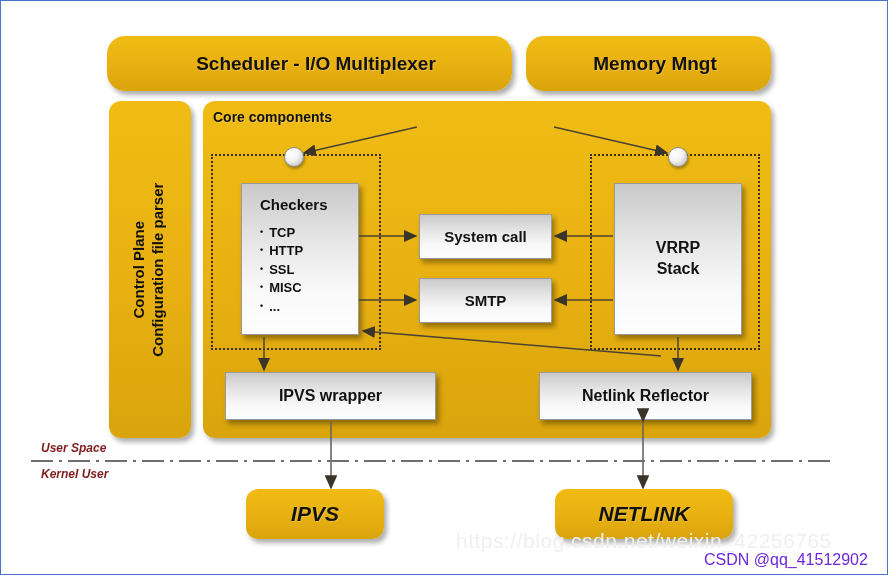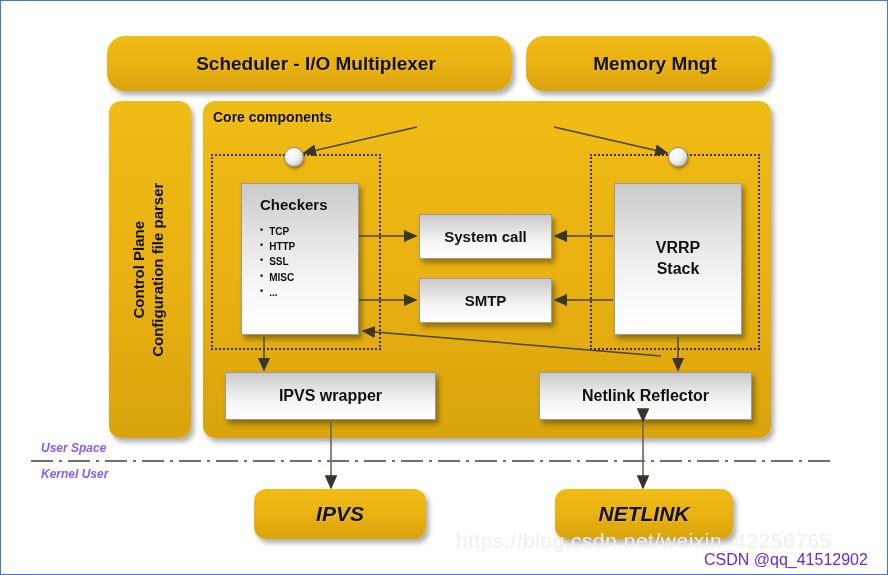--- a/index.html
+++ b/index.html
@@ -102,37 +102,37 @@
   .checkers-title {
     font-size: 15px;
     font-weight: bold;
     color: #0f0f0f;
     margin-bottom: 11px;
   }
   .checkers-list {
     list-style: none;
     margin: 0;
     padding: 0;
-    font-size: 10px;
+    font-size: 13px;
     font-weight: bold;
     color: #0f0f0f;
     line-height: 1.42;
   }
   .checkers-list li::before {
     content: "\2022";
     font-size: 9px;
     margin-right: 6px;
     vertical-align: 2px;
   }
   .space-label {
     position: absolute;
     font-style: italic;
     font-weight: bold;
     font-size: 12px;
-    color: #8b5cf6;
+    color: #7f1d1d;
   }
   svg.wires {
     position: absolute;
     left: 0;
     top: 0;
     width: 888px;
     height: 575px;
     pointer-events: none;
   }
   .wm-url {
@@ -245,21 +245,21 @@
     <line x1="330" y1="420" x2="330" y2="487" stroke="#6b655a" stroke-width="1.6" marker-end="url(#arrow)"></line>
 
     <line x1="642" y1="420" x2="642" y2="487" stroke="#6b655a" stroke-width="1.6" marker-end="url(#arrow)" marker-start="url(#arrow)"></line>
 
     <line x1="30" y1="460" x2="830" y2="460" stroke="#6e6e6e" stroke-width="2" stroke-dasharray="22,6,3,6"></line>
   </svg>
 
   <div class="space-label" style="left:40px; top:440px;">User Space</div>
   <div class="space-label" style="left:40px; top:466px;">Kernel User</div>
 
-  <div class="gold gold-round-sm" style="left:245px; top:488px; width:172px; height:50px;margin-left:8px;">
+  <div class="gold gold-round-sm" style="left:245px; top:488px; width:138px; height:50px;">
     <div class="gold-label" style="font-size:21px; font-style:italic;">IPVS</div>
   </div>
 
   <div class="gold gold-round-sm" style="left:554px; top:488px; width:178px; height:50px;">
     <div class="gold-label" style="font-size:21px; font-style:italic;">NETLINK</div>
   </div>
 
   <div class="wm-url" style="left:455px; top:528px;">https://blog.csdn.net/weixin_42256765</div>
   <div class="wm-user" style="left:703px; top:550px;">CSDN @qq_41512902</div>
 

